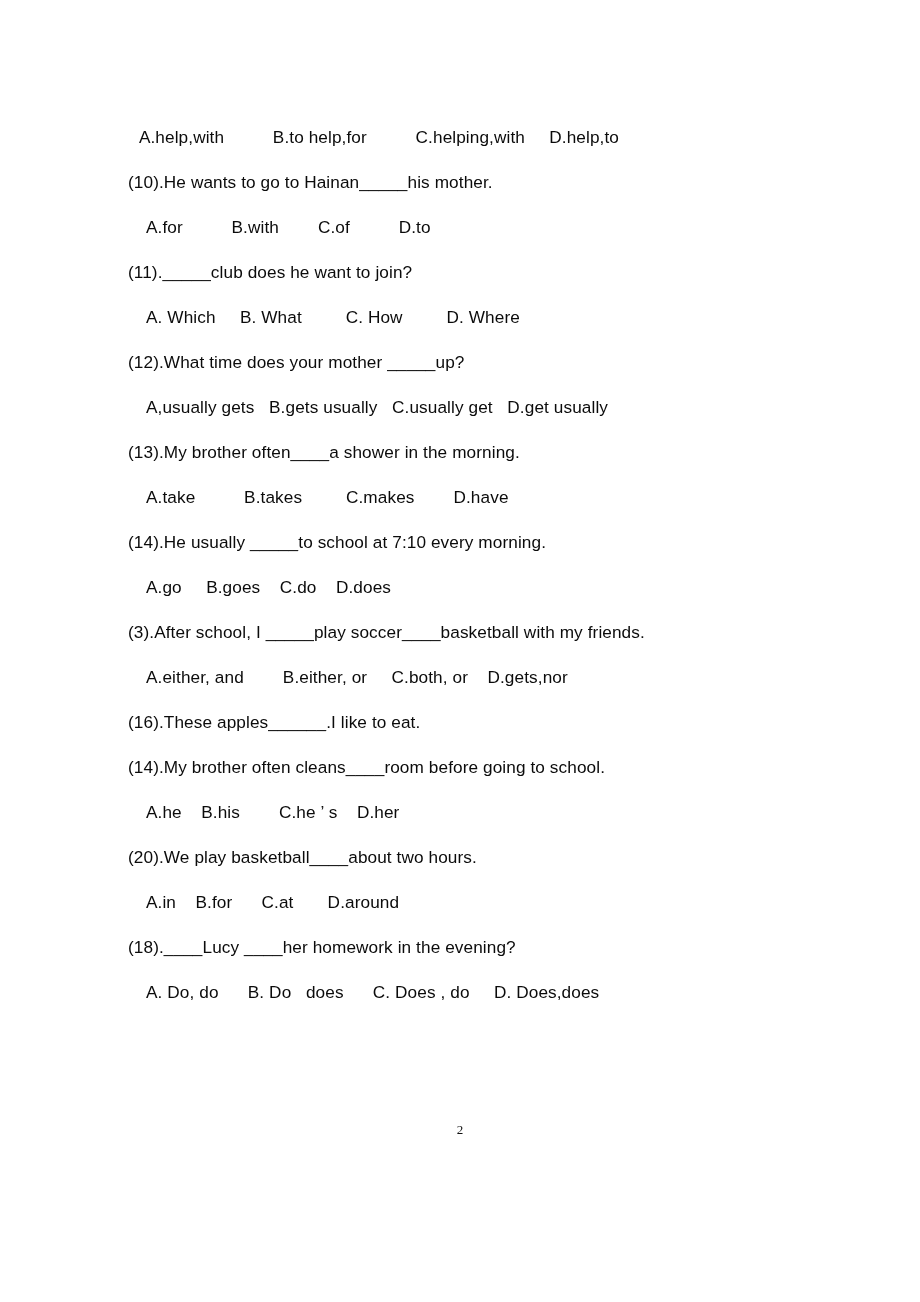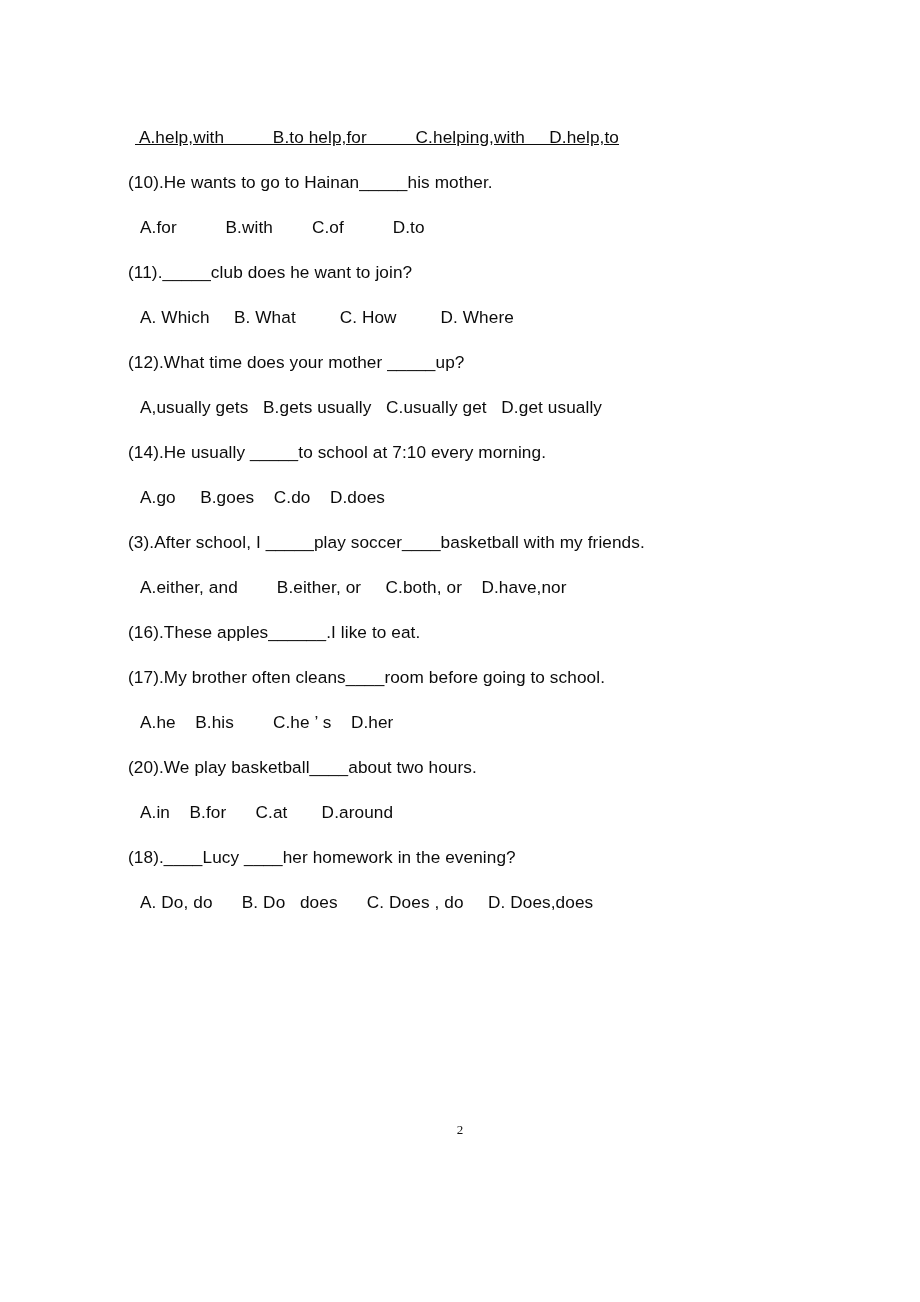--- a/index.html
+++ b/index.html
@@ -35,27 +35,26 @@
     white-space: pre;
     letter-spacing: 0.1px;
     color: #0b0b0b;
   }
 
   .line.question {
     margin-left: 0;
   }
 
   .line.options {
-    margin-left: 12px;
+    margin-left: 18px;
   }
 
   
   .line.options.indent {
     margin-left: 7px;
-    text-decoration: underline;
   }
 
   .page-number {
     position: absolute;
     left: 0;
     right: 0;
     top: 1122px;
     text-align: center;
     font-family: "Liberation Serif", serif;
     font-size: 13px;
@@ -73,30 +72,32 @@
 
     <div class="line question">(10).He wants to go to Hainan_____his mother.</div>
     <div class="line options">A.for          B.with        C.of          D.to</div>
 
     <div class="line question">(11)._____club does he want to join?</div>
     <div class="line options">A. Which     B. What         C. How         D. Where</div>
 
     <div class="line question">(12).What time does your mother _____up?</div>
     <div class="line options">A,usually gets   B.gets usually   C.usually get   D.get usually</div>
 
+    <div class="line question">(13).My brother often____a shower in the morning.</div>
+    <div class="line options">A.take          B.takes         C.makes        D.have</div>
 
     <div class="line question">(14).He usually _____to school at 7:10 every morning.</div>
     <div class="line options">A.go     B.goes    C.do    D.does</div>
 
     <div class="line question">(3).After school, I _____play soccer____basketball with my friends.</div>
-    <div class="line options">A.either, and        B.either, or     C.both, or    D.have,nor</div>
+    <div class="line options">A.either, and        B.either, or     C.both, or    D.gets,nor</div>
 
     <div class="line question">(16).These apples______.I like to eat.</div>
 
-    <div class="line question">(17).My brother often cleans____room before going to school.</div>
+    <div class="line question">(14).My brother often cleans____room before going to school.</div>
     <div class="line options">A.he    B.his        C.he ’ s    D.her</div>
 
     <div class="line question">(20).We play basketball____about two hours.</div>
     <div class="line options">A.in    B.for      C.at       D.around</div>
 
     <div class="line question">(18).____Lucy ____her homework in the evening?</div>
     <div class="line options">A. Do, do      B. Do   does      C. Does , do     D. Does,does</div>
 
   </div>
 

